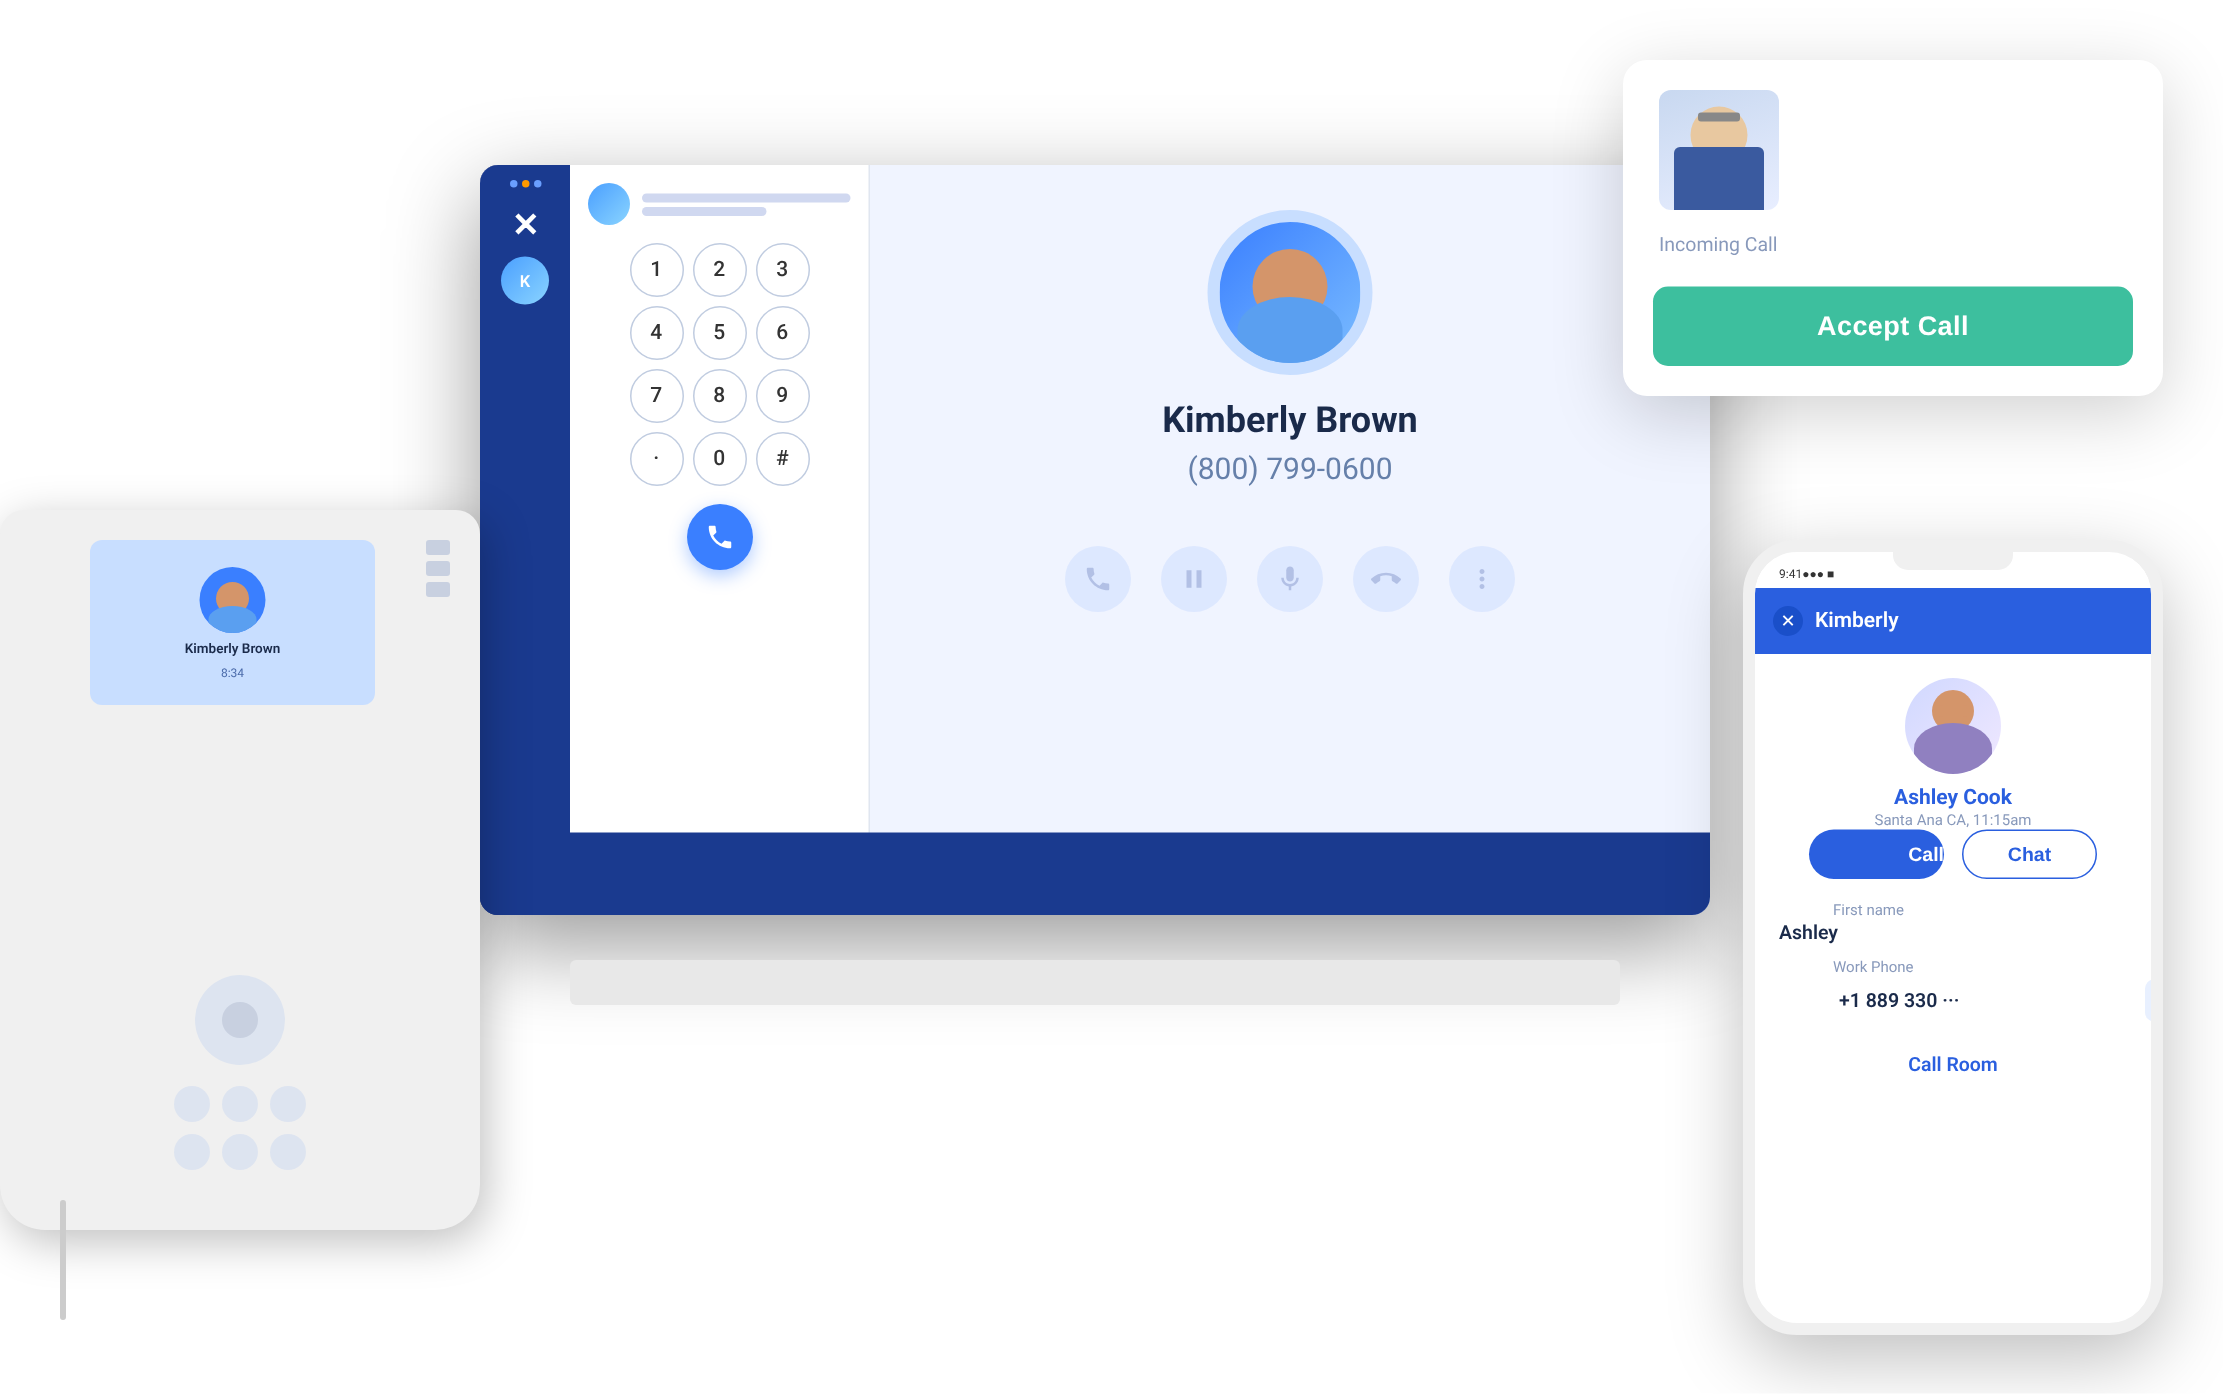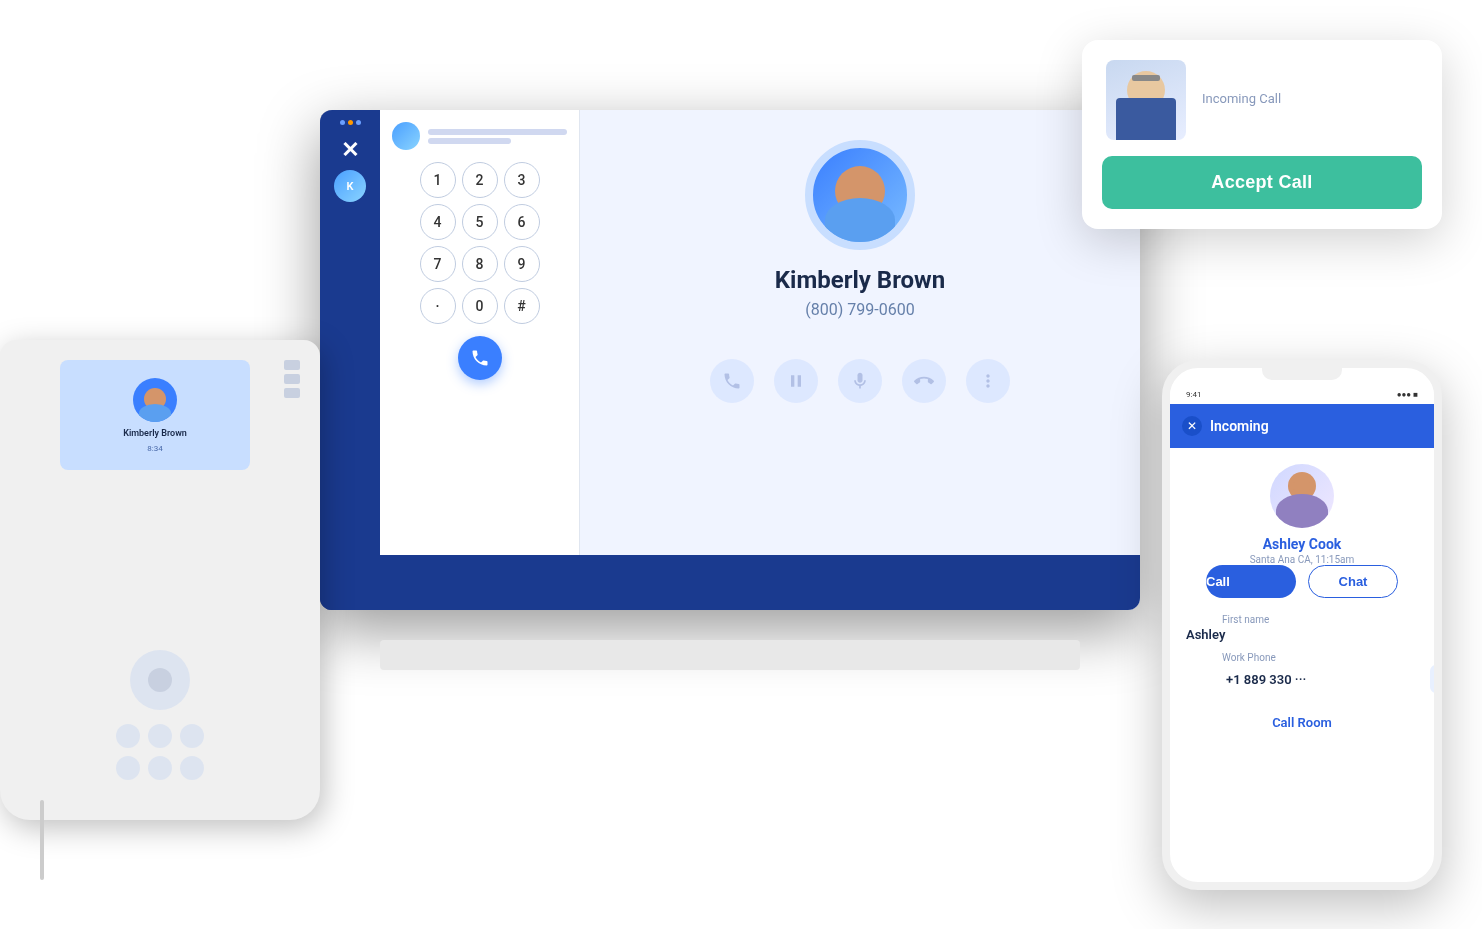--- a/index.html
+++ b/index.html
@@ -148,21 +148,21 @@
       align-items: center;
       justify-content: flex-start;
       padding: 30px 20px;
       background: #f0f4ff;
     }
     .contact-name-lg {
       font-size: 24px; font-weight: 700; color: #1a2a4a;
       margin-bottom: 6px;
     }
     .contact-phone-lg {
-      font-size: 16px; color: #6680aa;
+      font-size: 20px; color: #6680aa;
       margin-bottom: 20px;
     }
     .action-icons {
       display: flex; gap: 20px;
       margin-top: 20px;
     }
     .action-icon-btn {
       width: 44px; height: 44px; border-radius: 50%;
       background: rgba(58,127,255,0.1);
       display: flex; align-items: center; justify-content: center;
@@ -176,23 +176,23 @@
       right: 40px;
       width: 360px;
       background: #fff;
       border-radius: 16px;
       box-shadow: 0 12px 48px rgba(0,0,0,0.18);
       overflow: hidden;
       z-index: 100;
     }
     .incoming-call-header {
       display: flex;
-      align-items: center;
       padding: 20px 24px 16px;
       gap: 16px;
+      flex-direction: column;
     }
     .caller-photo {
       width: 80px; height: 80px; border-radius: 8px;
       background: linear-gradient(160deg, #c8d8f0, #e8eeff);
       overflow: hidden;
       flex-shrink: 0;
       display: flex; align-items: flex-end; justify-content: center;
     }
     .incoming-call-info {
       flex: 1;
@@ -341,25 +341,25 @@
       border-radius: 0 0 10px 10px;
       position: absolute;
       top: 0; left: 50%; transform: translateX(-50%);
       z-index: 10;
     }
     .mobile-status-bar {
       height: 20px;
       background: #fff;
       display: flex;
       align-items: center;
-      justify-content: space-between;
+      justify-content: flex-start;
       padding: 0 16px;
       font-size: 8px;
       color: #333;
-      margin-top: 16px;
+      margin-top: 4px;
     }
     .mobile-header {
       height: 44px;
       background: #2a5fdf;
       display: flex;
       align-items: center;
       padding: 0 12px;
       gap: 8px;
     }
     .mobile-close-btn {
@@ -406,21 +406,21 @@
     .mobile-call-btn {
       width: 90px;
       padding: 8px 0;
       background: #2a5fdf;
       color: #fff;
       border: none;
       border-radius: 20px;
       font-size: 13px;
       font-weight: 600;
       cursor: pointer;
-      text-align: left;
+      text-align: right;
     }
     .mobile-chat-btn {
       width: 90px;
       padding: 8px 0;
       background: #fff;
       color: #2a5fdf;
       border: 1.5px solid #2a5fdf;
       border-radius: 20px;
       font-size: 13px;
       font-weight: 600;
@@ -628,21 +628,21 @@
   <div class="mobile-frame">
     <div class="mobile-notch"></div>
 
     <div class="mobile-status-bar">
       <span>9:41</span>
       <span>●●● ■</span>
     </div>
 
     <div class="mobile-header">
       <div class="mobile-close-btn">✕</div>
-      <div class="mobile-header-title">Incoming</div>
+      <div class="mobile-header-title">Kimberly</div>
     </div>
 
     <div class="mobile-content">
 
       <div class="mobile-contact-avatar">
         <div style="width:60px;height:60px;position:relative;display:flex;align-items:flex-end;justify-content:center;">
           <div style="width:28px;height:28px;border-radius:50%;background:#d4956a;position:absolute;top:4px;left:50%;transform:translateX(-50%);"></div>
           <div style="width:2px;height:8px;background:#d4956a;position:absolute;top:14px;left:calc(50% - 9px);border-radius:1px;"></div>
           <div style="width:2px;height:8px;background:#d4956a;position:absolute;top:14px;left:calc(50% + 7px);border-radius:1px;"></div>
           <div style="width:52px;height:34px;background:#9080c0;border-radius:50% 50% 0 0;position:absolute;bottom:0;"></div>

